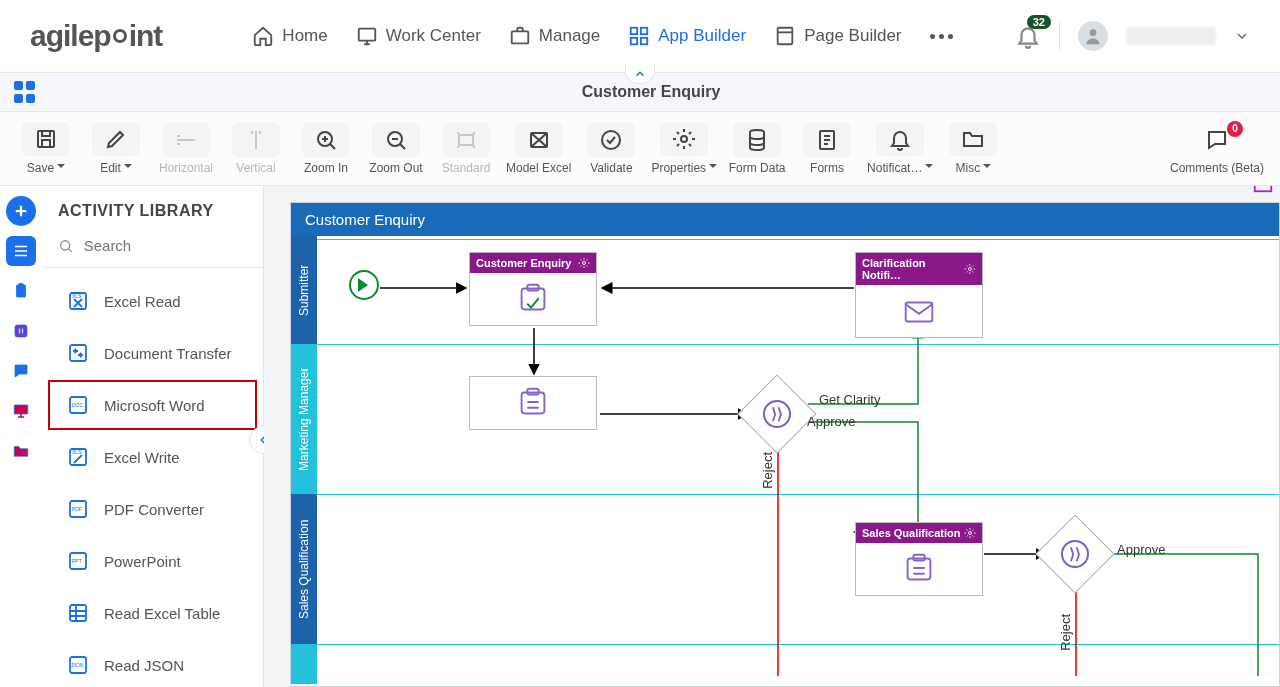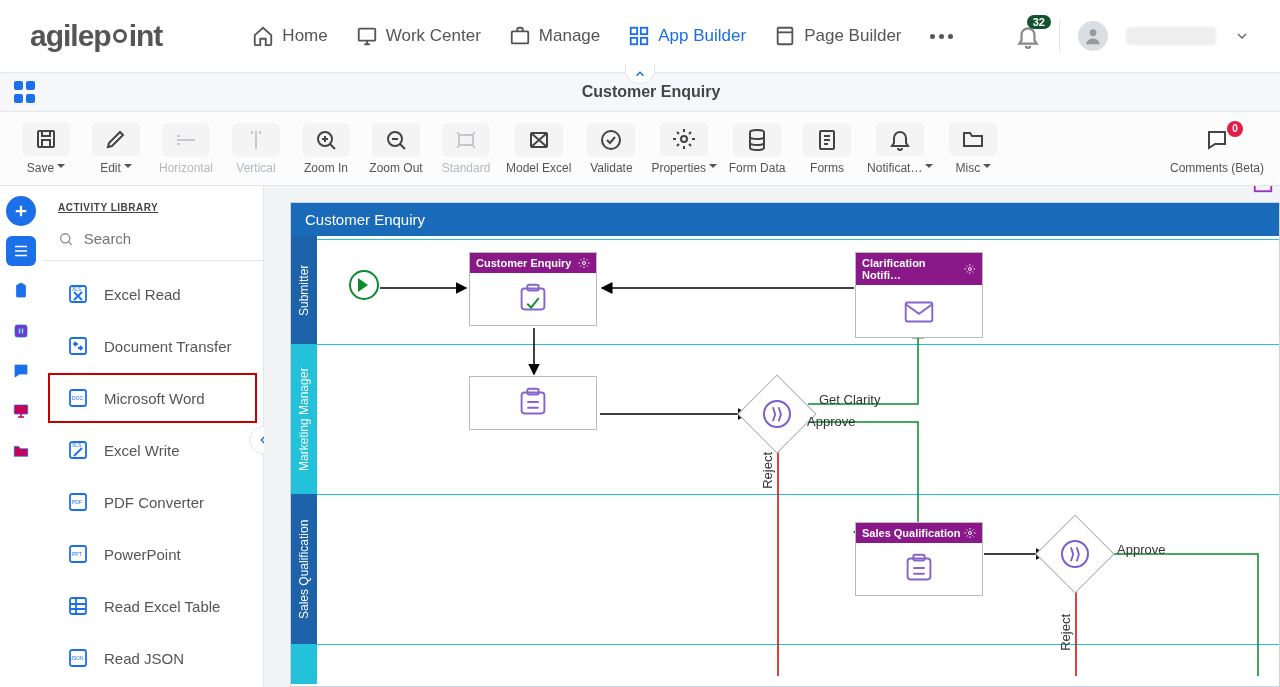--- a/index.html
+++ b/index.html
@@ -61,21 +61,21 @@
   
   .body{display:flex;height:calc(687px - 72px - 40px - 74px);}
   .vtabs{width:42px;display:flex;flex-direction:column;align-items:center;gap:10px;padding-top:10px;}
   .vtab{width:30px;height:30px;border-radius:6px;display:flex;align-items:center;justify-content:center;cursor:pointer;}
   .vtab svg{width:18px;height:18px;stroke:#fff;fill:#fff;}
   .vtab.plus{background:var(--blue);border-radius:50%;}
   .vtab.active{background:var(--blue);}
   .vtab.inactive svg{stroke:var(--blue);fill:var(--blue);}
   
   .sidebar{width:222px;border-right:1px solid var(--border);background:#fff;position:relative;}
-  .sidebar-title{font-size:10px;font-weight:700;color:#444;padding:16px 16px 10px;letter-spacing:.5px;text-decoration:underline;}
+  .sidebar-title{font-size:16px;font-weight:700;color:#444;padding:16px 16px 10px;letter-spacing:.5px;}
   .search{display:flex;align-items:center;gap:8px;padding:6px 16px 12px;border-bottom:1px solid var(--border);}
   .search svg{width:18px;height:18px;stroke:#888;fill:none;stroke-width:2;}
   .search input{border:none;outline:none;font-size:15px;color:#666;width:100%;}
   .lib-list{padding:6px 0;}
   .lib-item{display:flex;align-items:center;gap:14px;padding:11px 16px;cursor:pointer;color:#555;font-size:15px;border:2px solid transparent;margin:2px 6px;}
   .lib-item.highlight{border:2px solid #c40000;}
   .lib-icon{width:24px;height:24px;flex:none;}
   .lib-icon svg{width:100%;height:100%;stroke:var(--blue);fill:none;stroke-width:1.8;}
   .sidebar-collapse{position:absolute;right:-14px;top:240px;width:28px;height:28px;border-radius:50%;background:#fff;border:1px solid var(--border);display:flex;align-items:center;justify-content:center;cursor:pointer;}
   .sidebar-collapse svg{width:14px;height:14px;stroke:var(--blue);fill:none;stroke-width:2.5;}

